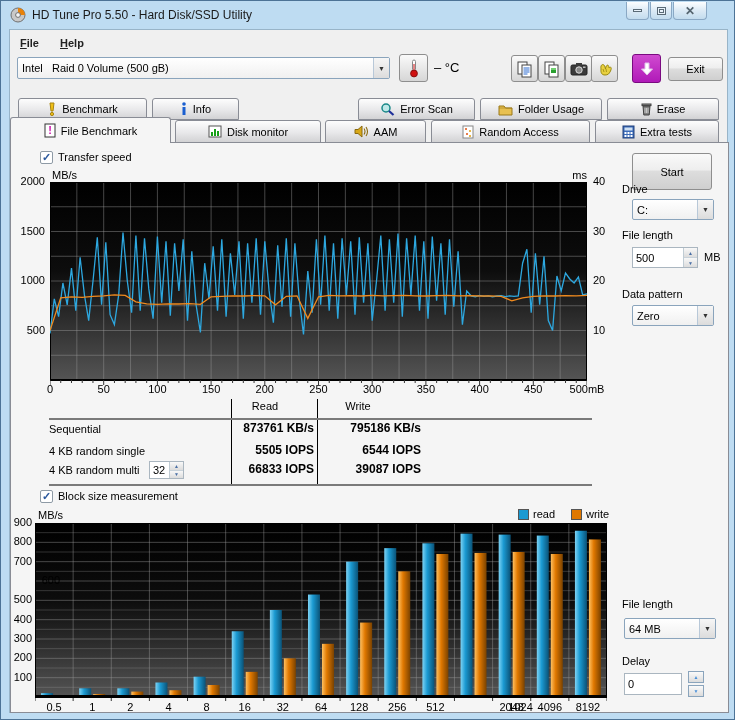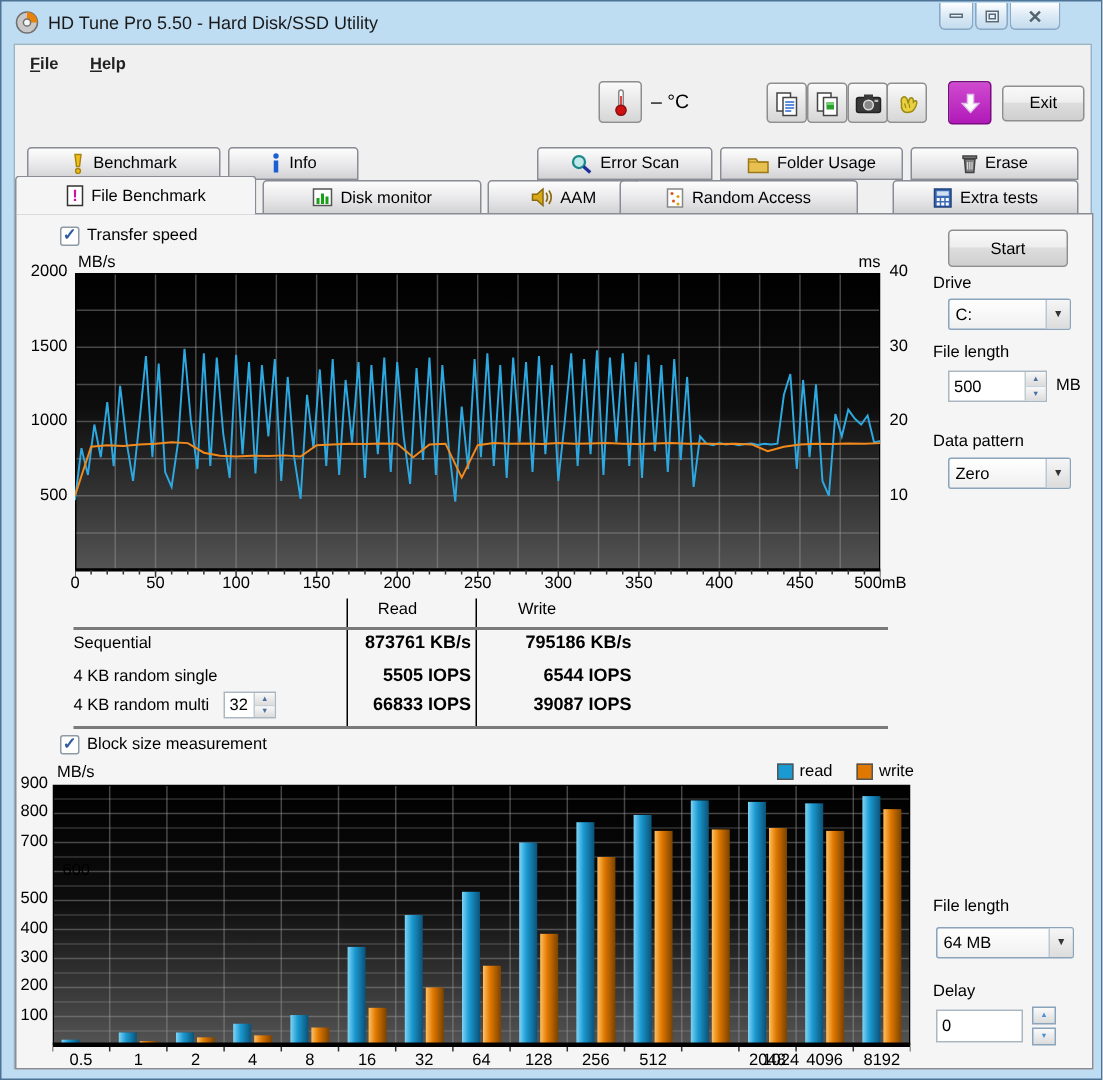--- a/index.html
+++ b/index.html
@@ -78,20 +78,24 @@
   </div>
   <div class="winbtn" style="left:672px;width:34px;">
     <span style="font-size:12px;font-weight:bold;color:#55656f;">✕</span>
   </div>
 
   <div class="content">
 
     <span class="menu-item" style="left:10px;">File</span>
     <span class="menu-item" style="left:50px;">Help</span>
 
+    <div class="combo" style="left:7px;top:27px;width:373px;height:22px;">
+      <span class="combo-text">Intel   Raid 0 Volume (500 gB)</span>
+      <span class="combo-arrow">▼</span>
+    </div>
     <div class="toolbtn" style="left:389px;top:24px;width:29px;height:28px;">
       <span style="display:flex;">
         <svg width="14" height="20" viewBox="0 0 14 20">
           <rect x="5.5" y="2" width="3" height="11" rx="1.5" fill="#fff" stroke="#888"></rect>
           <rect x="6.5" y="6" width="1" height="8" fill="#d01010"></rect>
           <circle cx="7" cy="15.5" r="3.4" fill="#d01010" stroke="#881010"></circle>
         </svg>
       </span>
     </div>
     <span class="lbl" style="left:424px;top:31px;font-size:13px;">– °C</span>
@@ -213,21 +217,21 @@
     </div>
     <div class="tab" style="left:315px;top:90px;width:101px;height:23px;">
       <span class="ticon">
         <svg width="15" height="13" viewBox="0 0 15 13">
             <path d="M1 4.5 h3 L8 1 v11 L4 8.5 H1 Z" fill="#d8a818" stroke="#8a6a10"></path>
             <path d="M10 3.5 q2 3 0 6 M12 2 q3 4.5 0 9" stroke="#8a6a10" fill="none" stroke-width="1.1"></path>
           </svg>
       </span>
       <span>AAM</span>
     </div>
-    <div class="tab" style="left:403px;top:90px;width:159px;height:23px;">
+    <div class="tab" style="left:421px;top:90px;width:159px;height:23px;">
       <span class="ticon">
         <svg width="12" height="14" viewBox="0 0 12 14">
             <rect x="1" y="1" width="10" height="12" fill="#fff" stroke="#888"></rect>
             <circle cx="4" cy="4" r="1" fill="#e05010"></circle>
             <circle cx="8" cy="6" r="1" fill="#e0a010"></circle>
             <circle cx="5" cy="9" r="1" fill="#e05010"></circle>
             <circle cx="8" cy="11" r="1" fill="#e0a010"></circle>
           </svg>
       </span>
       <span>Random Access</span>
@@ -340,21 +344,21 @@
             <line x1="461.82" y1="198" x2="461.82" y2="201" stroke="#333"></line>
             <line x1="472.56" y1="198" x2="472.56" y2="201" stroke="#333"></line>
             <line x1="483.3" y1="198" x2="483.3" y2="203" stroke="#333"></line>
             <line x1="494.04" y1="198" x2="494.04" y2="201" stroke="#333"></line>
             <line x1="504.78" y1="198" x2="504.78" y2="201" stroke="#333"></line>
             <line x1="515.52" y1="198" x2="515.52" y2="201" stroke="#333"></line>
             <line x1="526.26" y1="198" x2="526.26" y2="201" stroke="#333"></line>
             <line x1="537" y1="198" x2="537" y2="203" stroke="#333"></line>
           </svg></div>
 
-      <div class="btn" style="left:621px;top:10px;width:80px;height:25px;">
+      <div class="btn" style="left:621px;top:10px;width:80px;height:37px;">
         <span>Start</span>
       </div>
       <span class="lbl" style="left:611px;top:40px;">Drive</span>
       <div class="combo" style="left:621px;top:56px;width:82px;height:21px;">
         <span class="combo-text">C:</span>
         <span class="combo-arrow">▼</span>
       </div>
       <span class="lbl" style="left:611px;top:86px;">File length</span>
       <div class="spin" style="left:621px;top:104px;width:66px;height:21px;">
         <span class="val">500</span>

